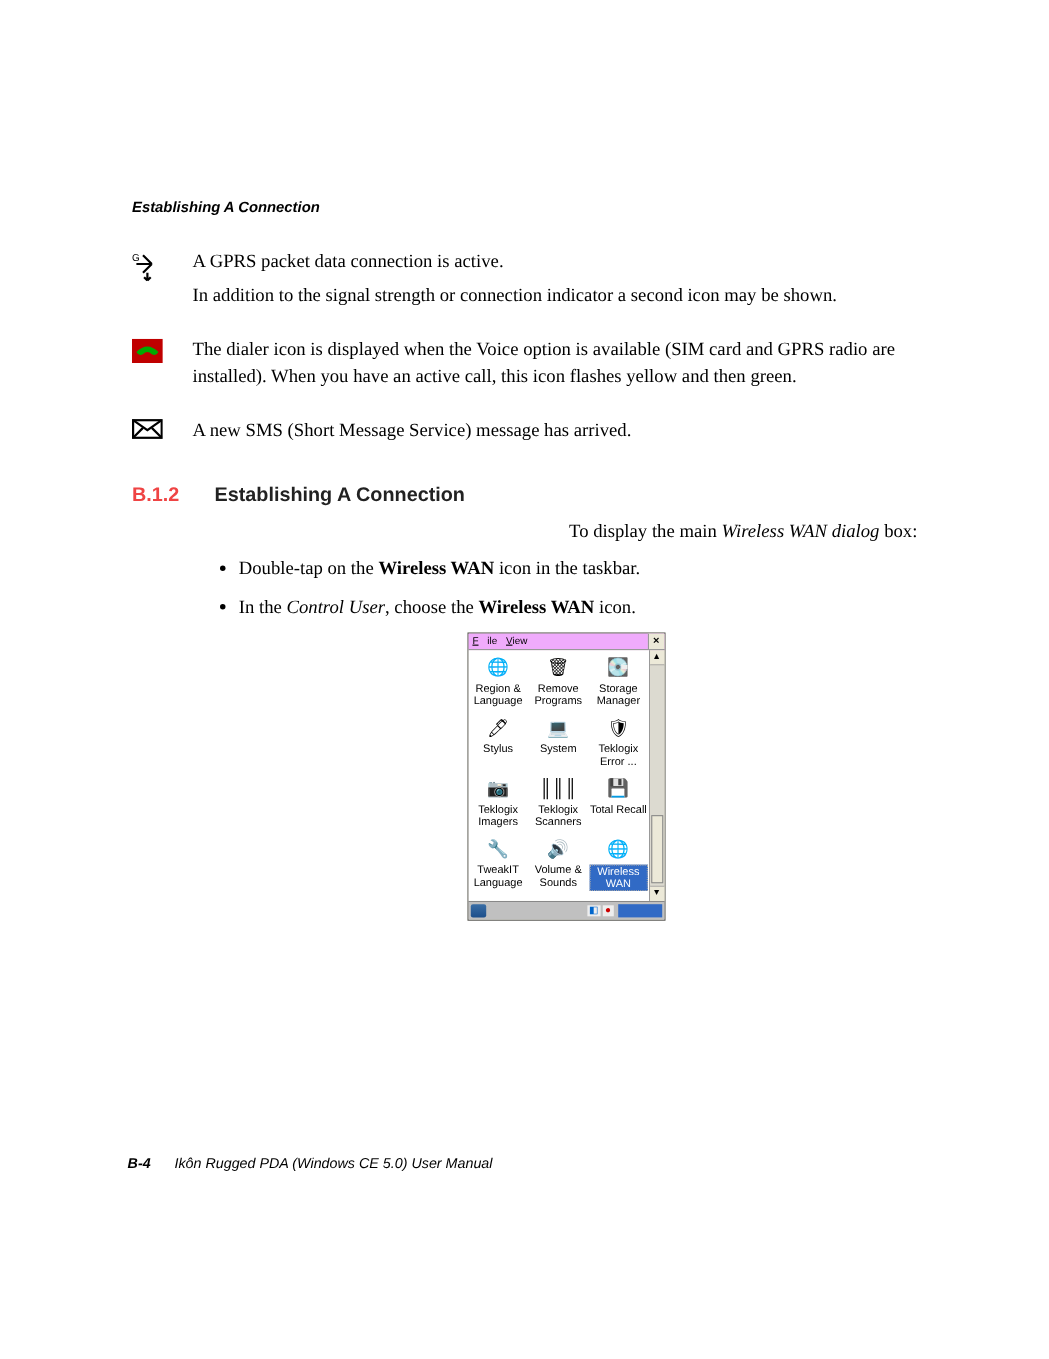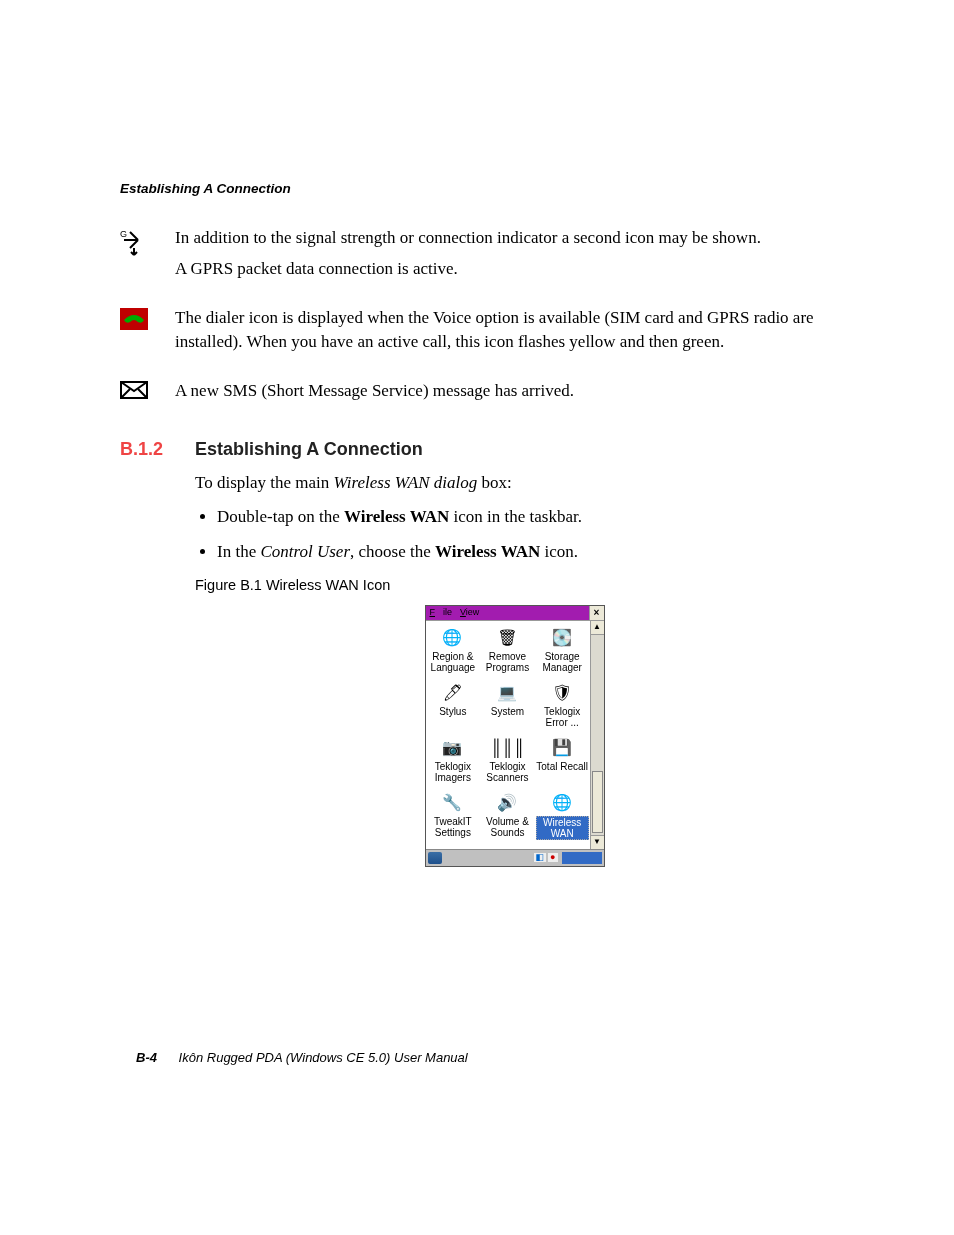--- a/index.html
+++ b/index.html
@@ -61,20 +61,21 @@
     font-family: "Trebuchet MS", "Segoe UI", sans-serif;
     color: #222;
   }
   .body-col {
     margin-left: 75px;
     font-size: 17px;
     line-height: 1.5;
   }
   .body-col p {
     margin: 0 0 8px 0;
+    text-align: right;
   }
   .body-col ul {
     margin: 4px 0 10px 0;
     padding-left: 22px;
   }
   .body-col li {
     margin-bottom: 6px;
   }
   .italic { font-style: italic; }
   .bold { font-weight: bold; }
@@ -91,21 +92,21 @@
     border: 1px solid #555;
     font-family: Tahoma, sans-serif;
     font-size: 9px;
     line-height: 1.05;
   }
   .cp-menubar {
     display: flex;
     align-items: center;
     height: 14px;
     border-bottom: 1px solid #999;
-    background: #a21caf;
+    background: #f0abfc;
     position: relative;
   }
   .cp-menubar span {
     padding: 0 4px;
   }
   .cp-menubar span u { text-decoration: underline; }
   .cp-close {
     margin-left: auto;
     width: 14px;
     height: 14px;
@@ -218,21 +219,21 @@
   }
   .cp-tb-right {
     width: 40px;
     height: 12px;
     background: #316ac5;
     margin-left: 2px;
   }
   .footer {
     position: absolute;
     bottom: 170px;
-    left: 136px;
+    left: 116px;
     font-family: "Trebuchet MS", "Segoe UI", sans-serif;
     font-style: italic;
     font-size: 13px;
   }
   .footer .pnum { font-weight: bold; margin-right: 18px; }
   
   .doc-icon {
     display: inline-block;
   }
 </style>
@@ -248,22 +249,22 @@
     <div class="icon-col">
       <span class="doc-icon">
         <svg width="24" height="28" viewBox="0 0 24 28">
           <text x="0" y="9" font-size="9" font-family="sans-serif">G</text>
           <path d="M10 4 L18 12 M18 12 L10 20 M18 12 L4 12" stroke="#000" stroke-width="2" fill="none"></path>
           <path d="M14 20 L14 27 M14 27 L11 24 M14 27 L17 24" stroke="#000" stroke-width="2" fill="none"></path>
         </svg>
       </span>
     </div>
     <div class="content-col">
+      <p>A GPRS packet data connection is active.</p>
       <p>In addition to the signal strength or connection indicator a second icon may be shown.</p>
-      <p>A GPRS packet data connection is active.</p>
     </div>
   </div>
 
   <div class="icon-block">
     <div class="icon-col">
       <span class="doc-icon">
         <svg width="28" height="22" viewBox="0 0 28 22">
           <rect x="0" y="0" width="28" height="22" fill="#c00000"></rect>
           <path d="M4 12 Q14 2 24 12 Q22 16 18 14 Q14 10 10 14 Q6 16 4 12 Z" fill="#0a0"></path>
         </svg>
@@ -301,21 +302,20 @@
     <ul>
       <li>
         <span>Double-tap on the </span><span class="bold">Wireless WAN</span><span> icon in the taskbar.</span>
       </li>
     </ul>
     <ul>
       <li>
         <span>In the </span><span class="italic">Control User</span><span>, choose the </span><span class="bold">Wireless WAN</span><span> icon.</span>
       </li>
     </ul>
-    <div class="fig-caption">Figure B.1  Wireless WAN Icon</div>
 
     <div class="cp-window">
       <div class="cp-menubar">
         <span><u>F</u><span></span>ile</span>
         <span><u>V</u>iew</span>
         <div class="cp-close">×</div>
       </div>
       <div class="cp-body">
         <div class="cp-grid" id="cp-grid">
             <div class="cp-item">
@@ -349,21 +349,21 @@
             <div class="cp-item">
               <div class="cp-icon">║║║</div>
               <div class="cp-label">Teklogix Scanners</div>
             </div>
             <div class="cp-item">
               <div class="cp-icon">💾</div>
               <div class="cp-label">Total Recall</div>
             </div>
             <div class="cp-item">
               <div class="cp-icon">🔧</div>
-              <div class="cp-label">TweakIT Settings</div>
+              <div class="cp-label">TweakIT Language</div>
             </div>
             <div class="cp-item">
               <div class="cp-icon">🔊</div>
               <div class="cp-label">Volume &amp; Sounds</div>
             </div>
             <div class="cp-item selected">
               <div class="cp-icon">🌐</div>
               <div class="cp-label">Wireless WAN</div>
             </div>
           </div>

